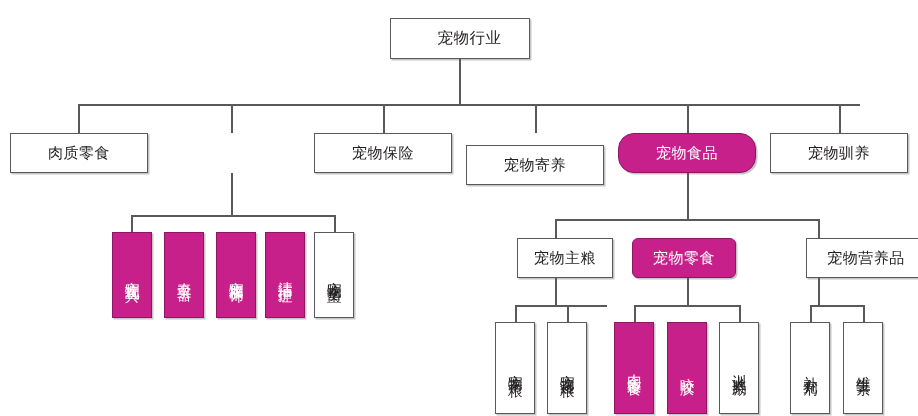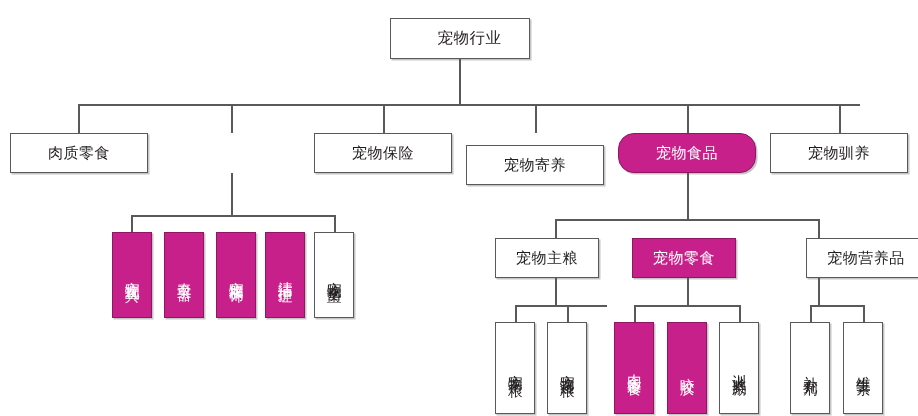--- a/index.html
+++ b/index.html
@@ -120,24 +120,24 @@
   <div class="node vert hl" style="left: 216px; top: 232px; width: 40px; height: 86px;">
     <span class="lbl">宠物服饰</span>
   </div>
   <div class="node vert hl" style="left: 265px; top: 232px; width: 40px; height: 86px;">
     <span class="lbl">清洁护理</span>
   </div>
   <div class="node vert" style="left: 314px; top: 232px; width: 40px; height: 86px;">
     <span class="lbl">宠物窝垫</span>
   </div>
 
-  <div class="node horiz" style="left: 495px; top: 238px; width: 104px; height: 40px; text-align: center;">
+  <div class="node horiz" style="left: 517px; top: 238px; width: 96px; height: 40px; text-align: center;">
     <span class="lbl">宠物主粮</span>
   </div>
-  <div class="node horiz hl" style="left: 632px; top: 238px; width: 104px; height: 40px;">
+  <div class="node horiz hl" style="left: 632px; top: 238px; width: 104px; height: 40px; border-radius: 6px;">
     <span class="lbl">宠物零食</span>
   </div>
   <div class="node horiz" style="left: 758px; top: 238px; width: 120px; height: 40px; margin-left: 48px;">
     <span class="lbl">宠物营养品</span>
   </div>
 
   <div class="node vert" style="left: 495px; top: 322px; width: 40px; height: 92px;">
     <span class="lbl">宠物干粮</span>
   </div>
   <div class="node vert" style="left: 547px; top: 322px; width: 40px; height: 92px;">

